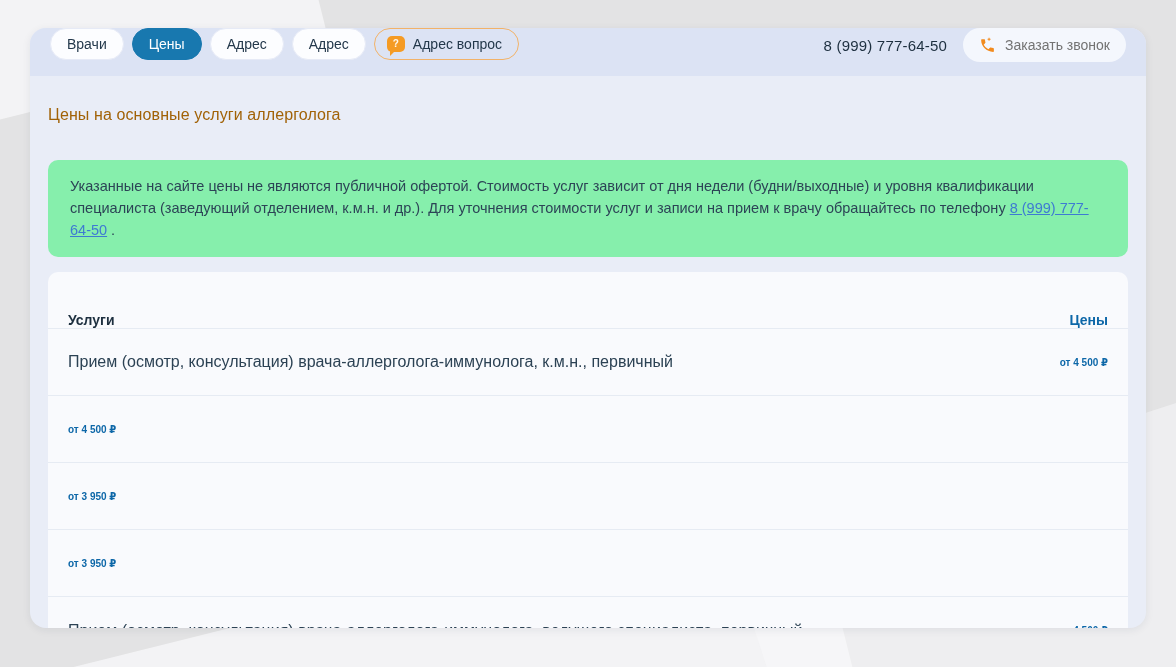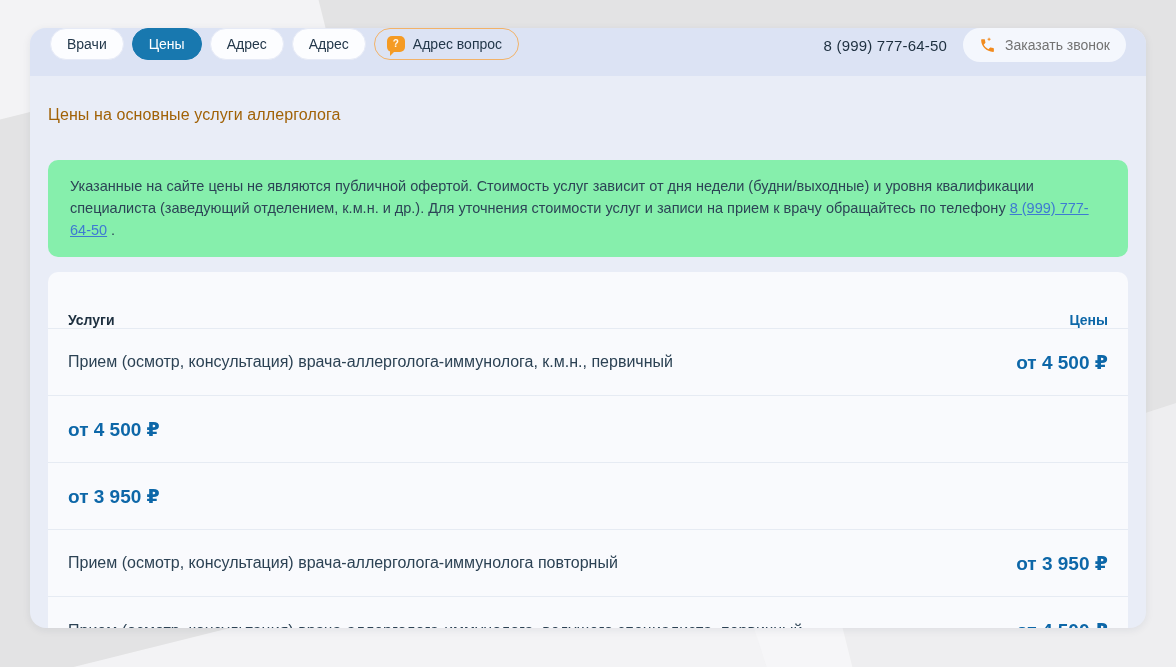--- a/index.html
+++ b/index.html
@@ -77,21 +77,21 @@
     padding:0 20px; border-bottom:1px solid #e6ebf3;
   }
   .thead .col-services { font-size:14px; font-weight:700; color:#1d2f3f; }
   .thead .col-prices   { font-size:14px; font-weight:700; color:#0d67a8; }
   .row {
     height:67px; display:flex; align-items:center; justify-content:space-between;
     padding:0 20px; border-bottom:1px solid #e6ebf3; gap:24px;
   }
   .row:last-child { border-bottom:none; }
   .svc { font-size:16px; color:#2c4254; }
-  .price { font-size:19px; font-weight:700; color:#0d67a8; white-space:nowrap; }
+  .price { font-size:10px; font-weight:700; color:#0d67a8; white-space:nowrap; }
 </style>
 </head>
 <body>
 
 <div class="bg-shape bg-shape-1"></div>
 <div class="bg-shape bg-shape-2"></div>
 <div class="bg-shape bg-shape-3"></div>
 
 <div class="card">
 
@@ -135,21 +135,20 @@
     <span class="svc">Прием (осмотр, консультация) врача-аллерголога-иммунолога, к.м.н., первичный</span>
     <span class="price">от 4 500 ₽</span>
   </div>
         <div class="row">
     <span class="price">от 4 500 ₽</span>
   </div>
         <div class="row">
     <span class="price">от 3 950 ₽</span>
   </div>
         <div class="row">
-    <span class="svc">Прием (осмотр, консультация) врача-аллерголога-иммунолога повторный</span>
     <span class="price">от 3 950 ₽</span>
   </div>
         <div class="row">
     <span class="svc">Прием (осмотр, консультация) врача-аллерголога-иммунолога, ведущего специалиста, первичный</span>
     <span class="price">от 4 500 ₽</span>
   </div>
       </div>
   </div>
 
 </div>

